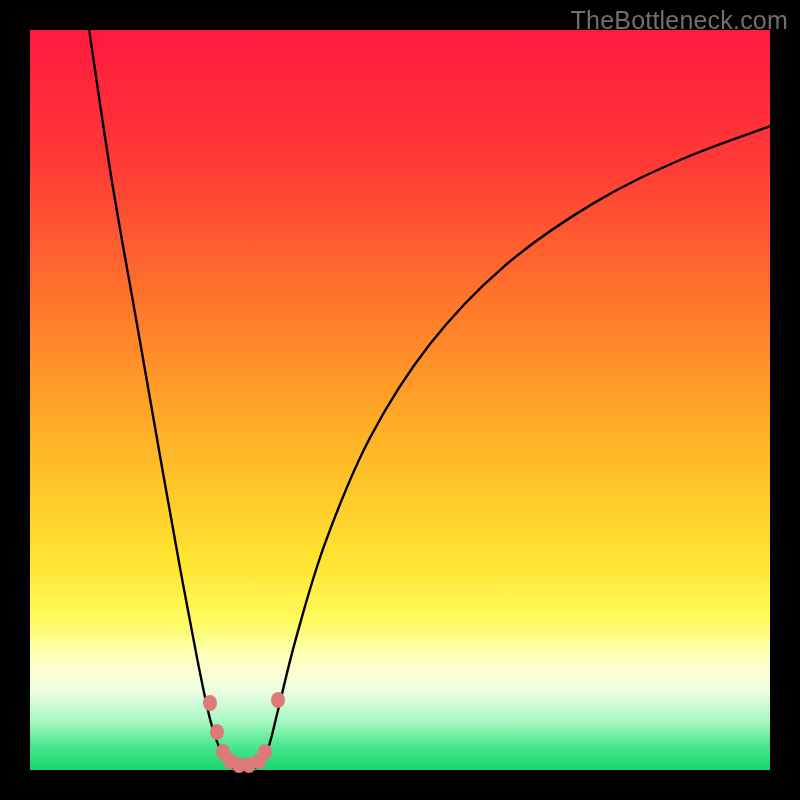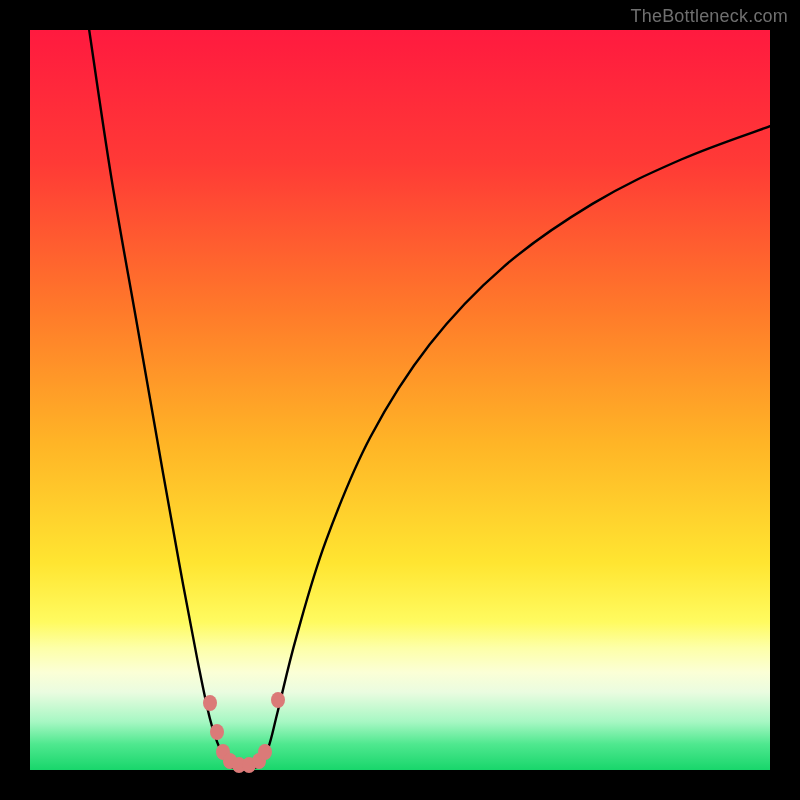--- a/index.html
+++ b/index.html
@@ -24,21 +24,21 @@
     left: 0;
     top: 0;
     width: 740px;
     height: 740px;
   }
   .watermark {
     position: absolute;
     top: 6px;
     right: 12px;
     color: #6f6f6f;
-    font-size: 18px;
+    font-size: 25px;
     font-weight: 500;
     letter-spacing: 0.2px;
     z-index: 10;
   }
   svg.curve {
     position: absolute;
     left: 0;
     top: 0;
     width: 740px;
     height: 740px;

